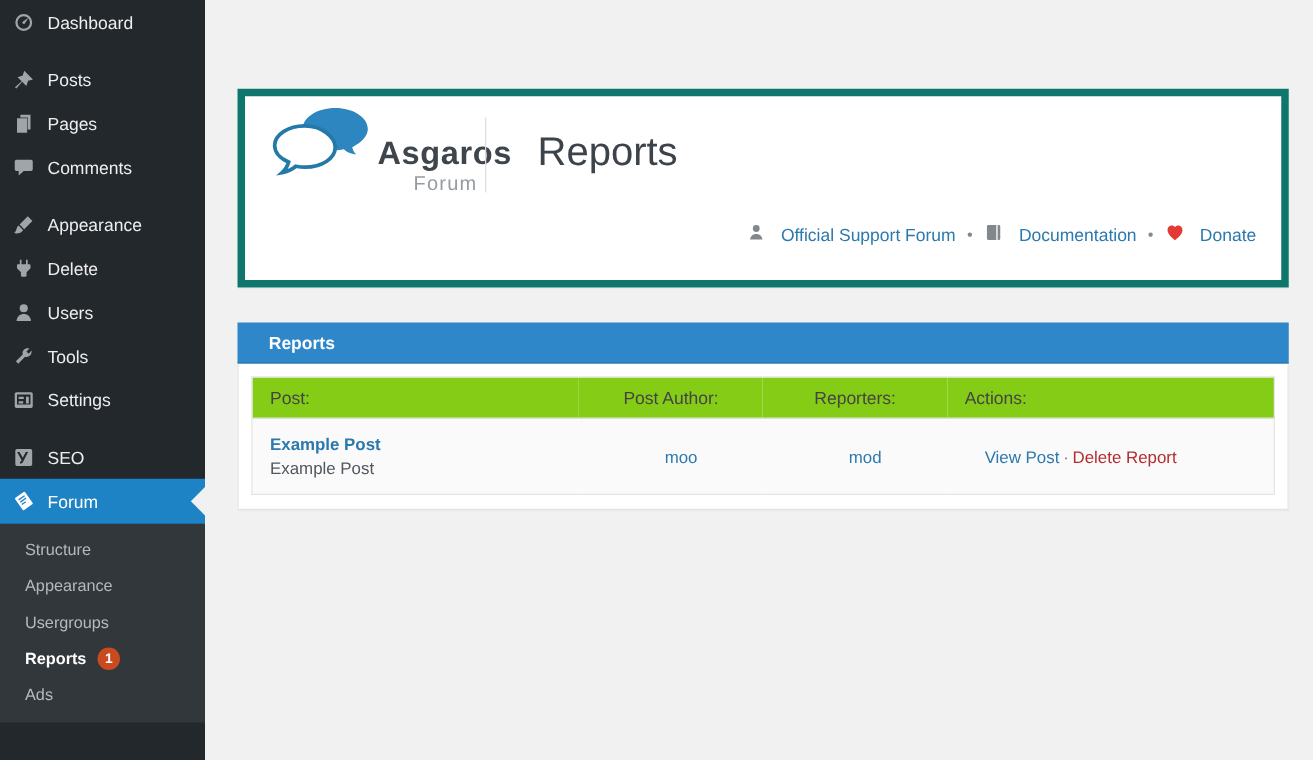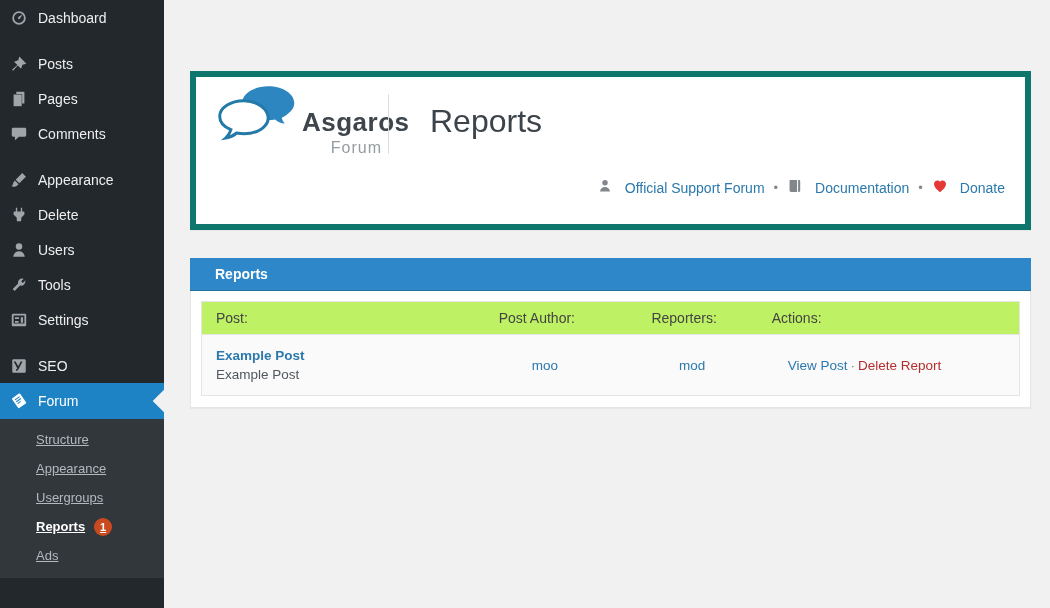--- a/index.html
+++ b/index.html
@@ -13,21 +13,21 @@
   .menu-item { position:relative; height:35px; display:flex; align-items:center; padding-left:9px; gap:9px;
                color:#eeeeee; font-size:14px; cursor:pointer; }
   .menu-item .mi { width:20px; height:20px; display:flex; align-items:center; justify-content:center; color:#a0a5aa; flex:0 0 20px; }
   .menu-item svg { width:18px; height:18px; }
   .menu-spacer { height:11px; }
   .menu-item.active { background:#1d83c5; height:36px; color:#ffffff; }
   .menu-item.active .mi { color:#ffffff; }
   .menu-item.active::after { content:""; position:absolute; right:-8px; top:50%; margin-top:-8px;
                width:16px; height:16px; background:#f1f1f1; transform:rotate(45deg); }
   .submenu { list-style:none; padding:6px 0 8px 0; background:#32373c; }
-  .submenu-item { height:29px; display:flex; align-items:center; padding-left:36px; color:#b4b9be; font-size:13px; cursor:pointer;text-decoration:underline; }
+  .submenu-item { height:29px; display:flex; align-items:center; padding-left:20px; color:#b4b9be; font-size:13px; cursor:pointer; }
   .submenu-item.current { color:#ffffff; font-weight:bold; }
   .badge { display:inline-block; margin-left:9px; width:18px; height:18px; line-height:18px; border-radius:50%;
            background:#ca4a1f; color:#fff; font-size:11px; font-weight:bold; text-align:center; }
 
   
   .panel-top { position:absolute; left:190px; top:71px; width:841px; height:159px; background:#fff;
                border:6px solid #0f766e; box-shadow:0 1px 1px rgba(0,0,0,.04);text-decoration:underline; }
   .logo-bubbles { position:absolute; left:20px; top:8px; }
   .logo-text { position:absolute; left:106px; top:30px; width:80px; }
   .logo-title { font-size:26px; font-weight:bold; color:#3e454c; letter-spacing:.5px; }
@@ -39,21 +39,21 @@
   .support-links a { color:#2b79ad; text-decoration:none; display:flex; align-items:center; gap:12px; cursor:pointer; }
   .support-links .dot { color:#888; font-size:13px; }
   .support-links svg { width:16px; height:16px; }
 
   .panel-header { position:absolute; left:190px; top:258px; width:841px; height:33px; background:#2e87c8;
                   border-bottom:1px solid #2271a5; color:#fff; font-size:14px; font-weight:bold;
                   line-height:32px; padding-left:25px; }
   .panel-body { position:absolute; left:190px; top:291px; width:841px; height:117px; background:#fff;
                 border:1px solid #e5e5e5; border-top:none; box-shadow:0 1px 1px rgba(0,0,0,.04); }
   table.reports { width:819px; margin:10px; border-collapse:collapse; border:1px solid #e5e5e5; table-layout:fixed; }
-  table.reports th { height:33px; font-weight:normal; font-size:14px; color:#444; background:#bef264; padding:0 14px; }
+  table.reports th { height:33px; font-weight:normal; font-size:14px; color:#444; background:#84cc16; padding:0 14px; }
   table.reports th.l, table.reports td.l { text-align:left; }
   table.reports th.c, table.reports td.c { text-align:center; }
   table.reports td { height:61px; background:#fafafa; border-top:1px solid #e5e5e5; font-size:13.5px;
                      color:#50575e; padding:0 14px; vertical-align:middle; }
   a.blue-link { color:#2b79ad; text-decoration:none; cursor:pointer;margin-left:16px; }
   a.post-link { color:#2b79ad; font-weight:bold; text-decoration:none; cursor:pointer; }
   .post-sub { margin-top:4px; color:#50575e; }
   a.delete-link { color:#b32d2e; text-decoration:none; cursor:pointer; }
   .action-sep { color:#777; padding:0 3px; }
 </style>

